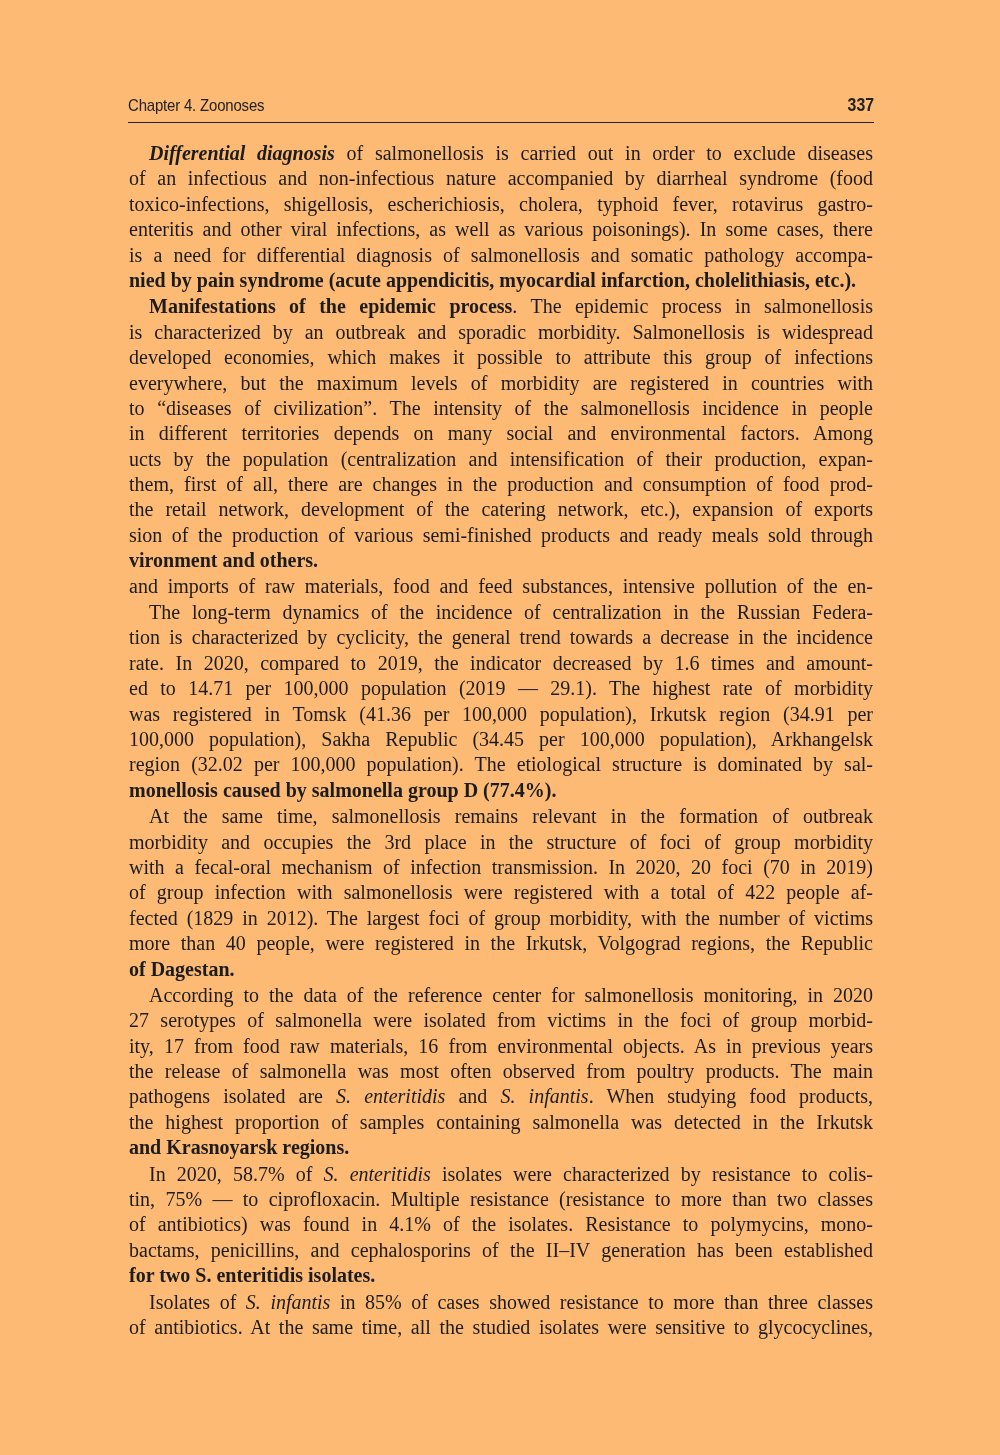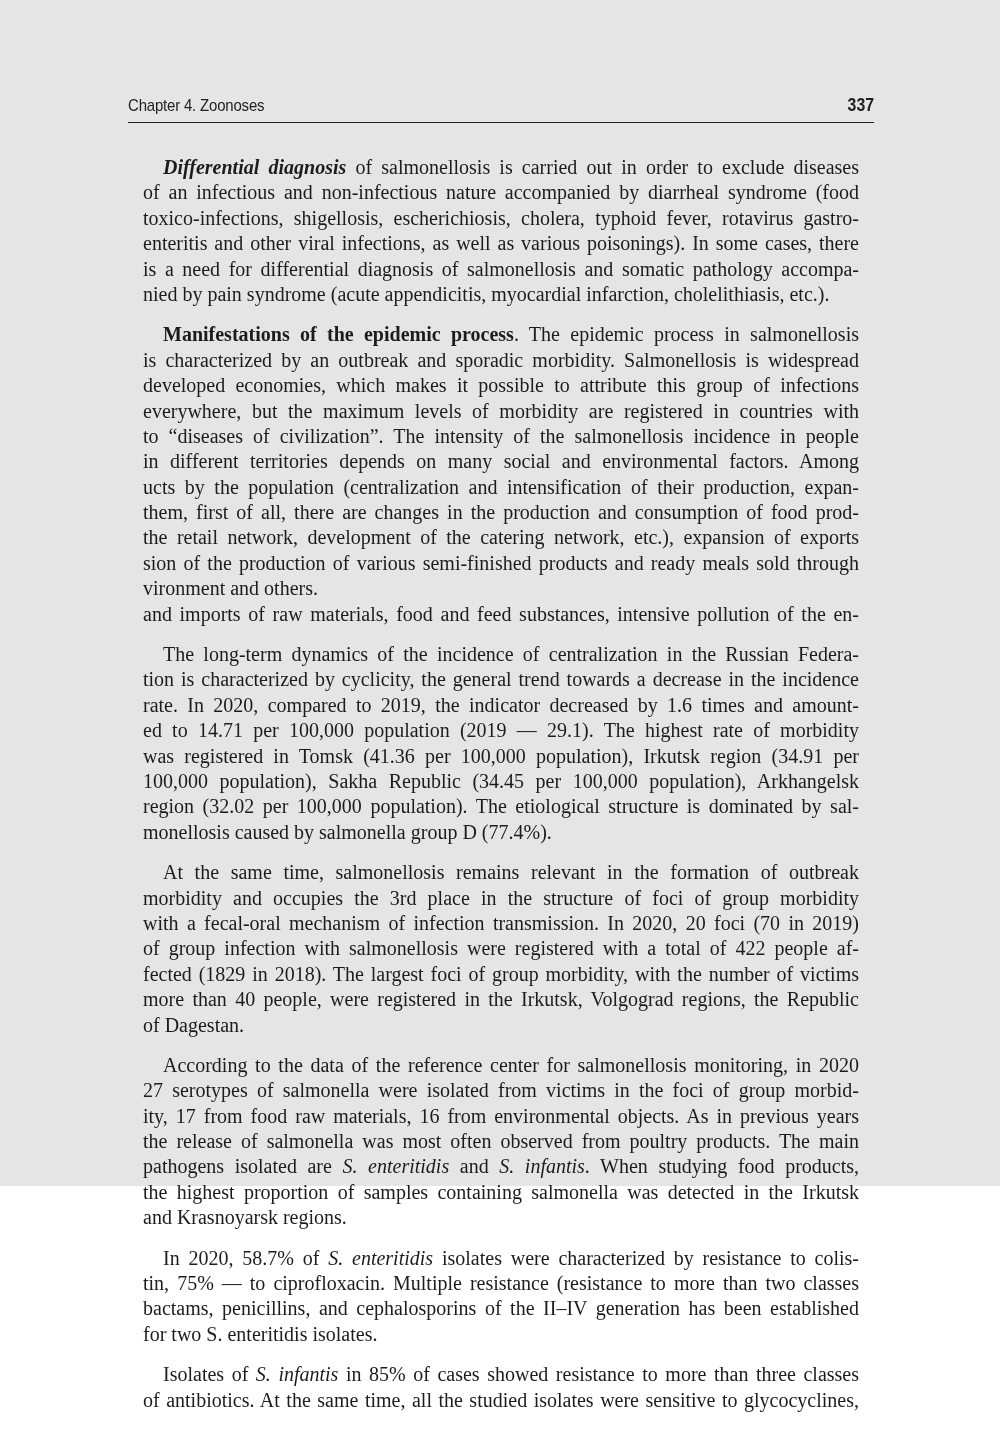--- a/index.html
+++ b/index.html
@@ -1,35 +1,35 @@
 <!DOCTYPE html>
 <html><head>
   <meta charset="utf-8">
   <style>
     html, body { margin: 0; padding: 0; background: #ffffff; }
     body { width: 1000px; height: 1455px; position: relative; overflow: hidden; }
-    .page { position: absolute; left: 0; top: 0; width: 1000px; height: 1186px; background: #e5e5e5; }
+    .page { position: absolute; left: 0; top: 0; width: 1000px; height: 1455px; background: #fdba74; }
     .running-head {
       position: absolute; left: 128px; top: 92px; width: 746px; height: 30px;
       border-bottom: 1.5px solid #222;
       font-family: "Liberation Sans", sans-serif; color: #222;
     }
     .chapter-title { position: absolute; left: 0; top: 4px; font-size: 17px; letter-spacing: -0.2px; transform: scaleX(0.88); transform-origin: left; }
     .page-number { position: absolute; right: 0; top: 3px; font-size: 18px; font-weight: bold; transform: scaleX(0.88); transform-origin: right; }
     .body-text {
       position: absolute; left: 128px; top: 140px; width: 746px;
       font-family: "Liberation Serif", serif; font-size: 20px; color: #1c1c1c;
     }
-    .paragraph { margin: 15px; }
+    .paragraph { margin: 1px; }
     .line {
       display: block; height: 25.4px; line-height: 25.4px;
       text-align: justify; text-align-last: justify; white-space: nowrap;
       overflow: hidden;
     }
-    .line.last { text-align-last: left; }
+    .line.last { text-align-last: left; font-weight: bold; }
     .line.indent { padding-left: 20px; }
     .line .inner { display: inline-block; width: 100%; white-space: normal; text-align: justify; text-align-last: justify; }
     .line.last .inner { text-align-last: left; }
     b.term { font-weight: bold; }
     i.term { font-style: italic; font-weight: bold; }
     i.species { font-style: italic; }
   </style>
 </head>
 <body>
 
@@ -69,36 +69,37 @@
         <span class="line"><span class="inner">was registered in Tomsk (41.36 per 100,000 population), Irkutsk region (34.91 per</span></span>
         <span class="line"><span class="inner">100,000 population), Sakha Republic (34.45 per 100,000 population), Arkhangelsk</span></span>
         <span class="line"><span class="inner">region (32.02 per 100,000 population). The etiological structure is dominated by sal-</span></span>
         <span class="line last"><span class="inner">monellosis caused by salmonella group D (77.4%).</span></span>
       </div>
       <div class="paragraph">
         <span class="line indent"><span class="inner">At the same time, salmonellosis remains relevant in the formation of outbreak</span></span>
         <span class="line"><span class="inner">morbidity and occupies the 3rd place in the structure of foci of group morbidity</span></span>
         <span class="line"><span class="inner">with a fecal-oral mechanism of infection transmission. In 2020, 20 foci (70 in 2019)</span></span>
         <span class="line"><span class="inner">of group infection with salmonellosis were registered with a total of 422 people af-</span></span>
-        <span class="line"><span class="inner">fected (1829 in 2018). The largest foci of group morbidity, with the number of victims</span></span>
+        <span class="line"><span class="inner">fected (1829 in 2012). The largest foci of group morbidity, with the number of victims</span></span>
         <span class="line"><span class="inner">more than 40 people, were registered in the Irkutsk, Volgograd regions, the Republic</span></span>
         <span class="line last"><span class="inner">of Dagestan.</span></span>
       </div>
       <div class="paragraph">
         <span class="line indent"><span class="inner">According to the data of the reference center for salmonellosis monitoring, in 2020</span></span>
         <span class="line"><span class="inner">27 serotypes of salmonella were isolated from victims in the foci of group morbid-</span></span>
         <span class="line"><span class="inner">ity, 17 from food raw materials, 16 from environmental objects. As in previous years</span></span>
         <span class="line"><span class="inner">the release of salmonella was most often observed from poultry products. The main</span></span>
         <span class="line"><span class="inner">pathogens isolated are <i class="species">S. enteritidis</i> and <i class="species">S. infantis</i>. When studying food products,</span></span>
         <span class="line"><span class="inner">the highest proportion of samples containing salmonella was detected in the Irkutsk</span></span>
         <span class="line last"><span class="inner">and Krasnoyarsk regions.</span></span>
       </div>
       <div class="paragraph">
         <span class="line indent"><span class="inner">In 2020, 58.7% of <i class="species">S. enteritidis</i> isolates were characterized by resistance to colis-</span></span>
         <span class="line"><span class="inner">tin, 75% — to ciprofloxacin. Multiple resistance (resistance to more than two classes</span></span>
+        <span class="line"><span class="inner">of antibiotics) was found in 4.1% of the isolates. Resistance to polymycins, mono-</span></span>
         <span class="line"><span class="inner">bactams, penicillins, and cephalosporins of the II–IV generation has been established</span></span>
         <span class="line last"><span class="inner">for two S. enteritidis isolates.</span></span>
       </div>
       <div class="paragraph">
         <span class="line indent"><span class="inner">Isolates of <i class="species">S. infantis</i> in 85% of cases showed resistance to more than three classes</span></span>
         <span class="line"><span class="inner">of antibiotics. At the same time, all the studied isolates were sensitive to glycocyclines,</span></span>
       </div>
     </div>
 </div>
 

